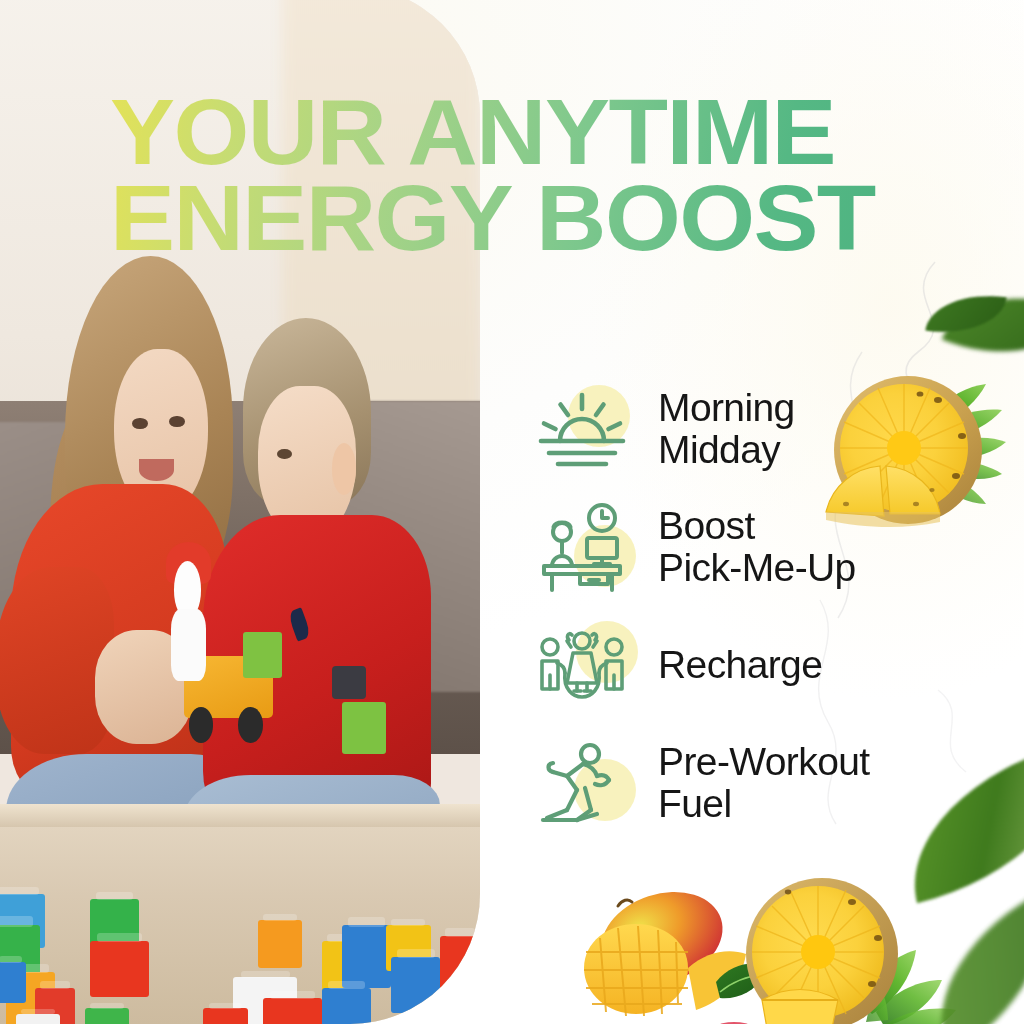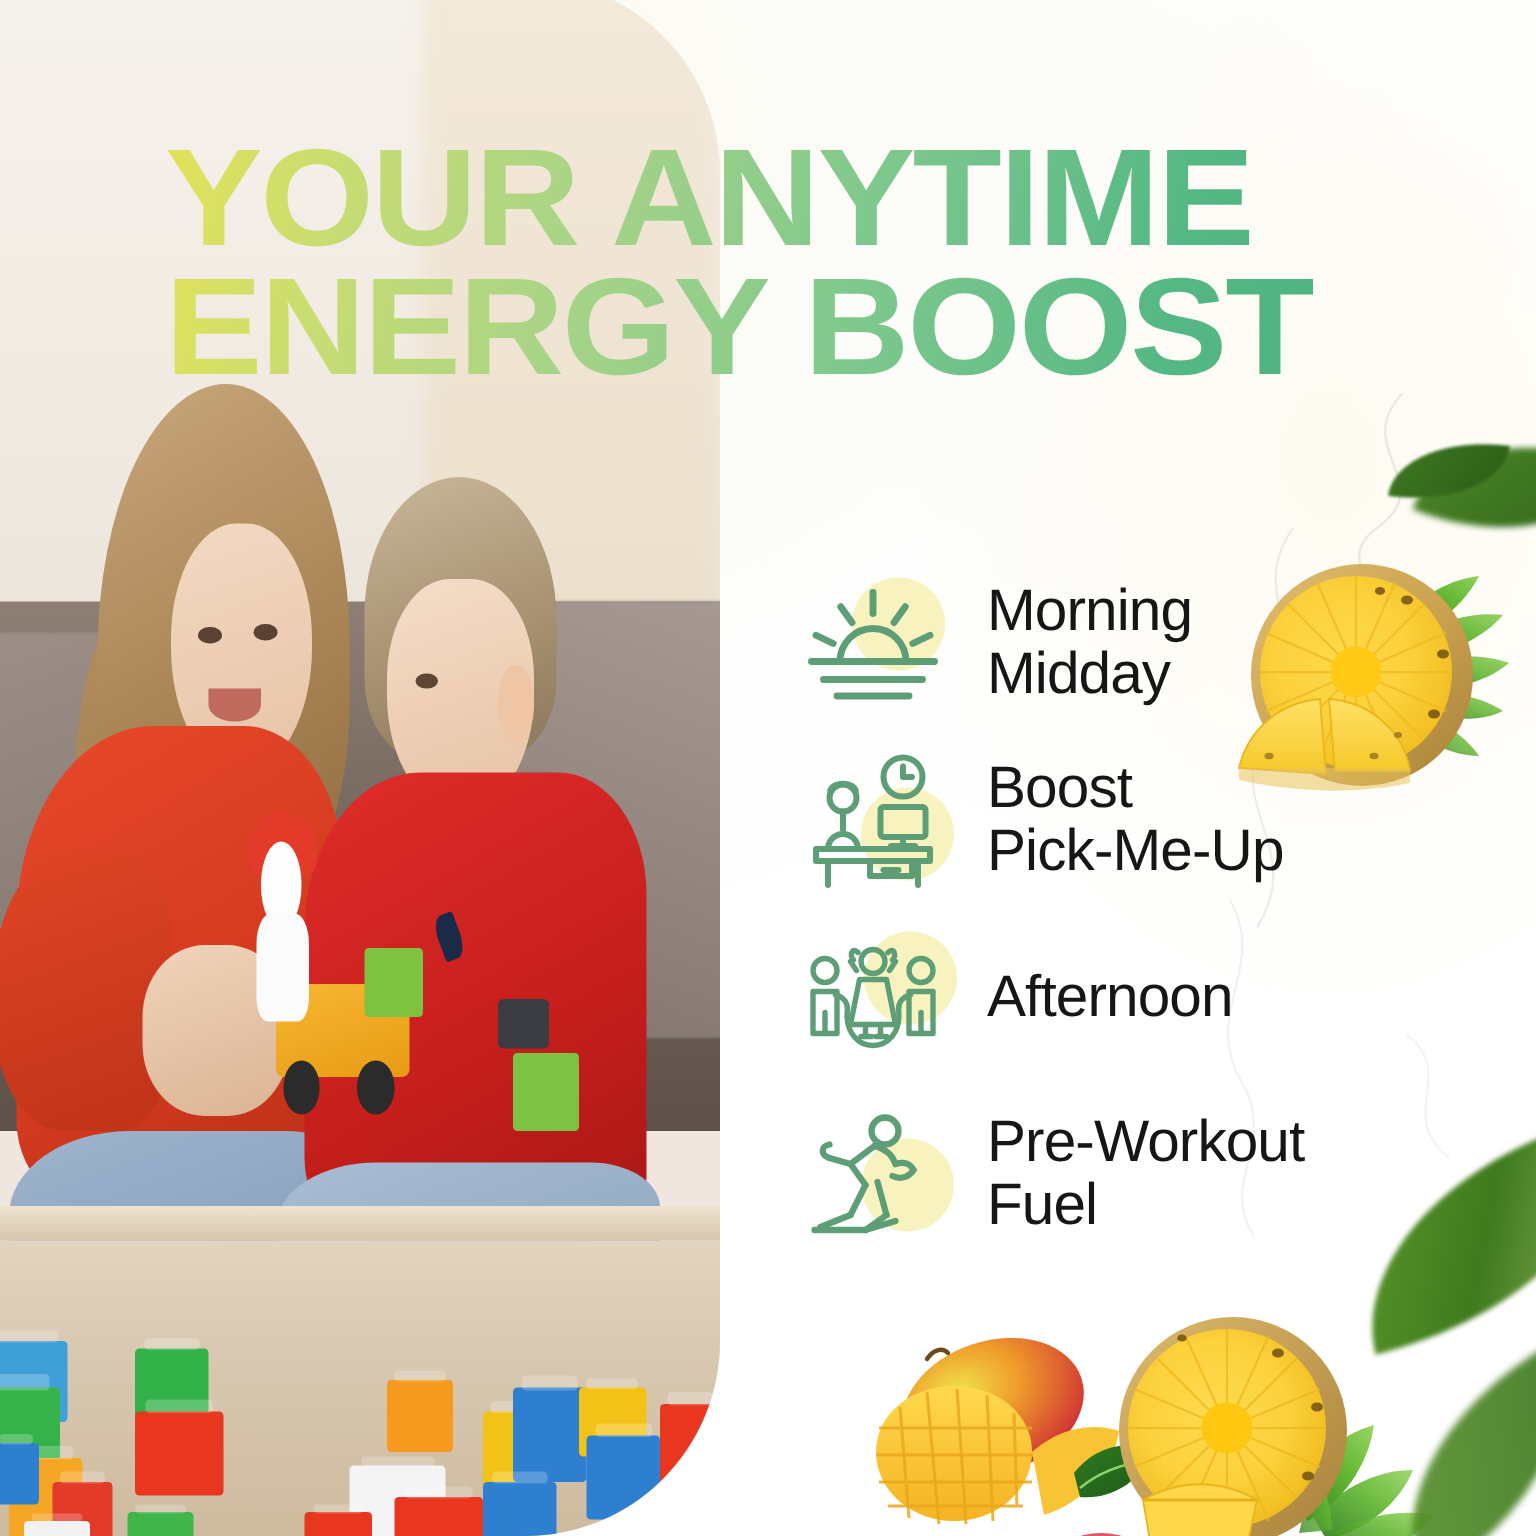--- a/index.html
+++ b/index.html
@@ -491,21 +491,21 @@
 
             <circle cx="81" cy="28" r="8"></circle>
             <path d="M73 42h16v28H73z"></path>
             <path d="M81 56v14"></path>
             <path d="M74 44c-6 2-8 6-8 10"></path>
 
             <path d="M32 54c-2 16 8 24 17 24s19-8 17-24"></path>
           </svg>
         </div>
         <div class="feature-label">
-          <span class="l2">Afternoon</span>
+          <span class="l2">Recharge</span>
         </div>
       </div>
 
       <div class="feature">
         <div class="feature-icon">
           <div class="icon-blob" style="left:46px; top:26px;"></div>
           <svg width="98" height="90" viewBox="0 0 98 90" fill="none" stroke="#5e9e77" stroke-width="4.2" stroke-linecap="round" stroke-linejoin="round">
             <circle cx="57" cy="16" r="9"></circle>
             <path d="M50 26 34 38l10 14"></path>
             <path d="M50 26c8 2 12 6 14 12"></path>

